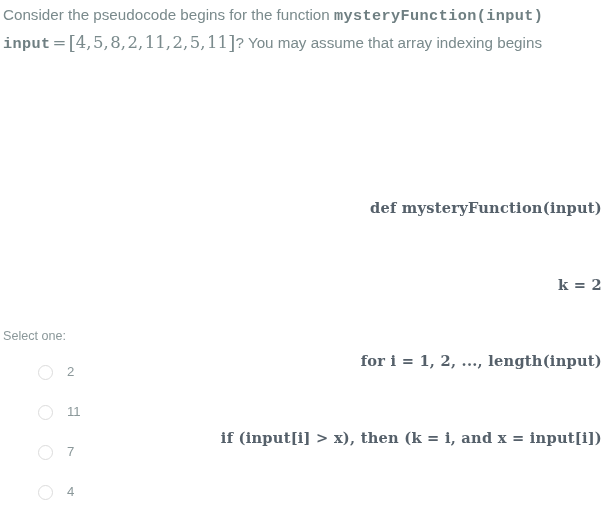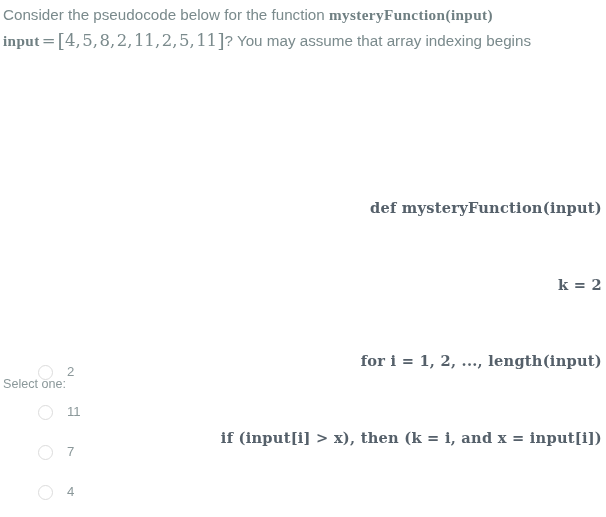--- a/index.html
+++ b/index.html
@@ -34,21 +34,21 @@
     font-size: 15.2px;
     line-height: 25px;
     font-family: "Liberation Sans", sans-serif;
   }
   .qtext .line {
     white-space: nowrap;
   }
 
   
   .mono-b {
-    font-family: Liberation Serif, serif;
+    font-family: Liberation Mono, monospace;
     font-weight: bold;
     font-size: 15.2px;
     letter-spacing: 0.4px;
     color: #6f7f82;
   }
   
   .mathn {
     font-family: "DejaVu Serif", "Liberation Serif", serif;
     font-size: 16.5px;
     color: #7a8a8c;
@@ -91,21 +91,20 @@
 
   
   .select-one {
     position: absolute;
     left: 3px;
     top: 328px;
     color: #8b989a;
     font-size: 12.6px;
     line-height: 16px;
     font-family: "Liberation Sans", sans-serif;
-    margin-top: 48px;
   }
 
   .answers {
     position: absolute;
     left: 0;
     top: 352px;
     width: 606px;
   }
   .answer-row {
     position: relative;
@@ -132,21 +131,21 @@
     font-family: "Liberation Sans", sans-serif;
     line-height: 1;
   }
 </style>
 </head>
 <body>
 
 <div class="question-root">
 
   <div class="qtext">
-    <div class="line"><span>Consider the pseudocode below for the function </span><span class="mono-b">mysteryFunction(input)</span></div>
+    <div class="line"><span>Consider the pseudocode begins for the function </span><span class="mono-b">mysteryFunction(input)</span></div>
 
 
     <div class="line"><span class="mono-b">input</span><span class="mathop">=</span><span class="brk">[</span><span class="mathn">4</span><span class="comma">,</span><span class="mathn">5</span><span class="comma">,</span><span class="mathn">8</span><span class="comma">,</span><span class="mathn">2</span><span class="comma">,</span><span class="mathn">11</span><span class="comma">,</span><span class="mathn">2</span><span class="comma">,</span><span class="mathn">5</span><span class="comma">,</span><span class="mathn">11</span><span class="brk">]</span><span>? You may assume that array indexing begins</span></div>
 
 
   </div>
 
   <div class="code-block">
     <div class="code-line">def mysteryFunction(input)</div>
     <div class="code-line">  k = 2</div>

